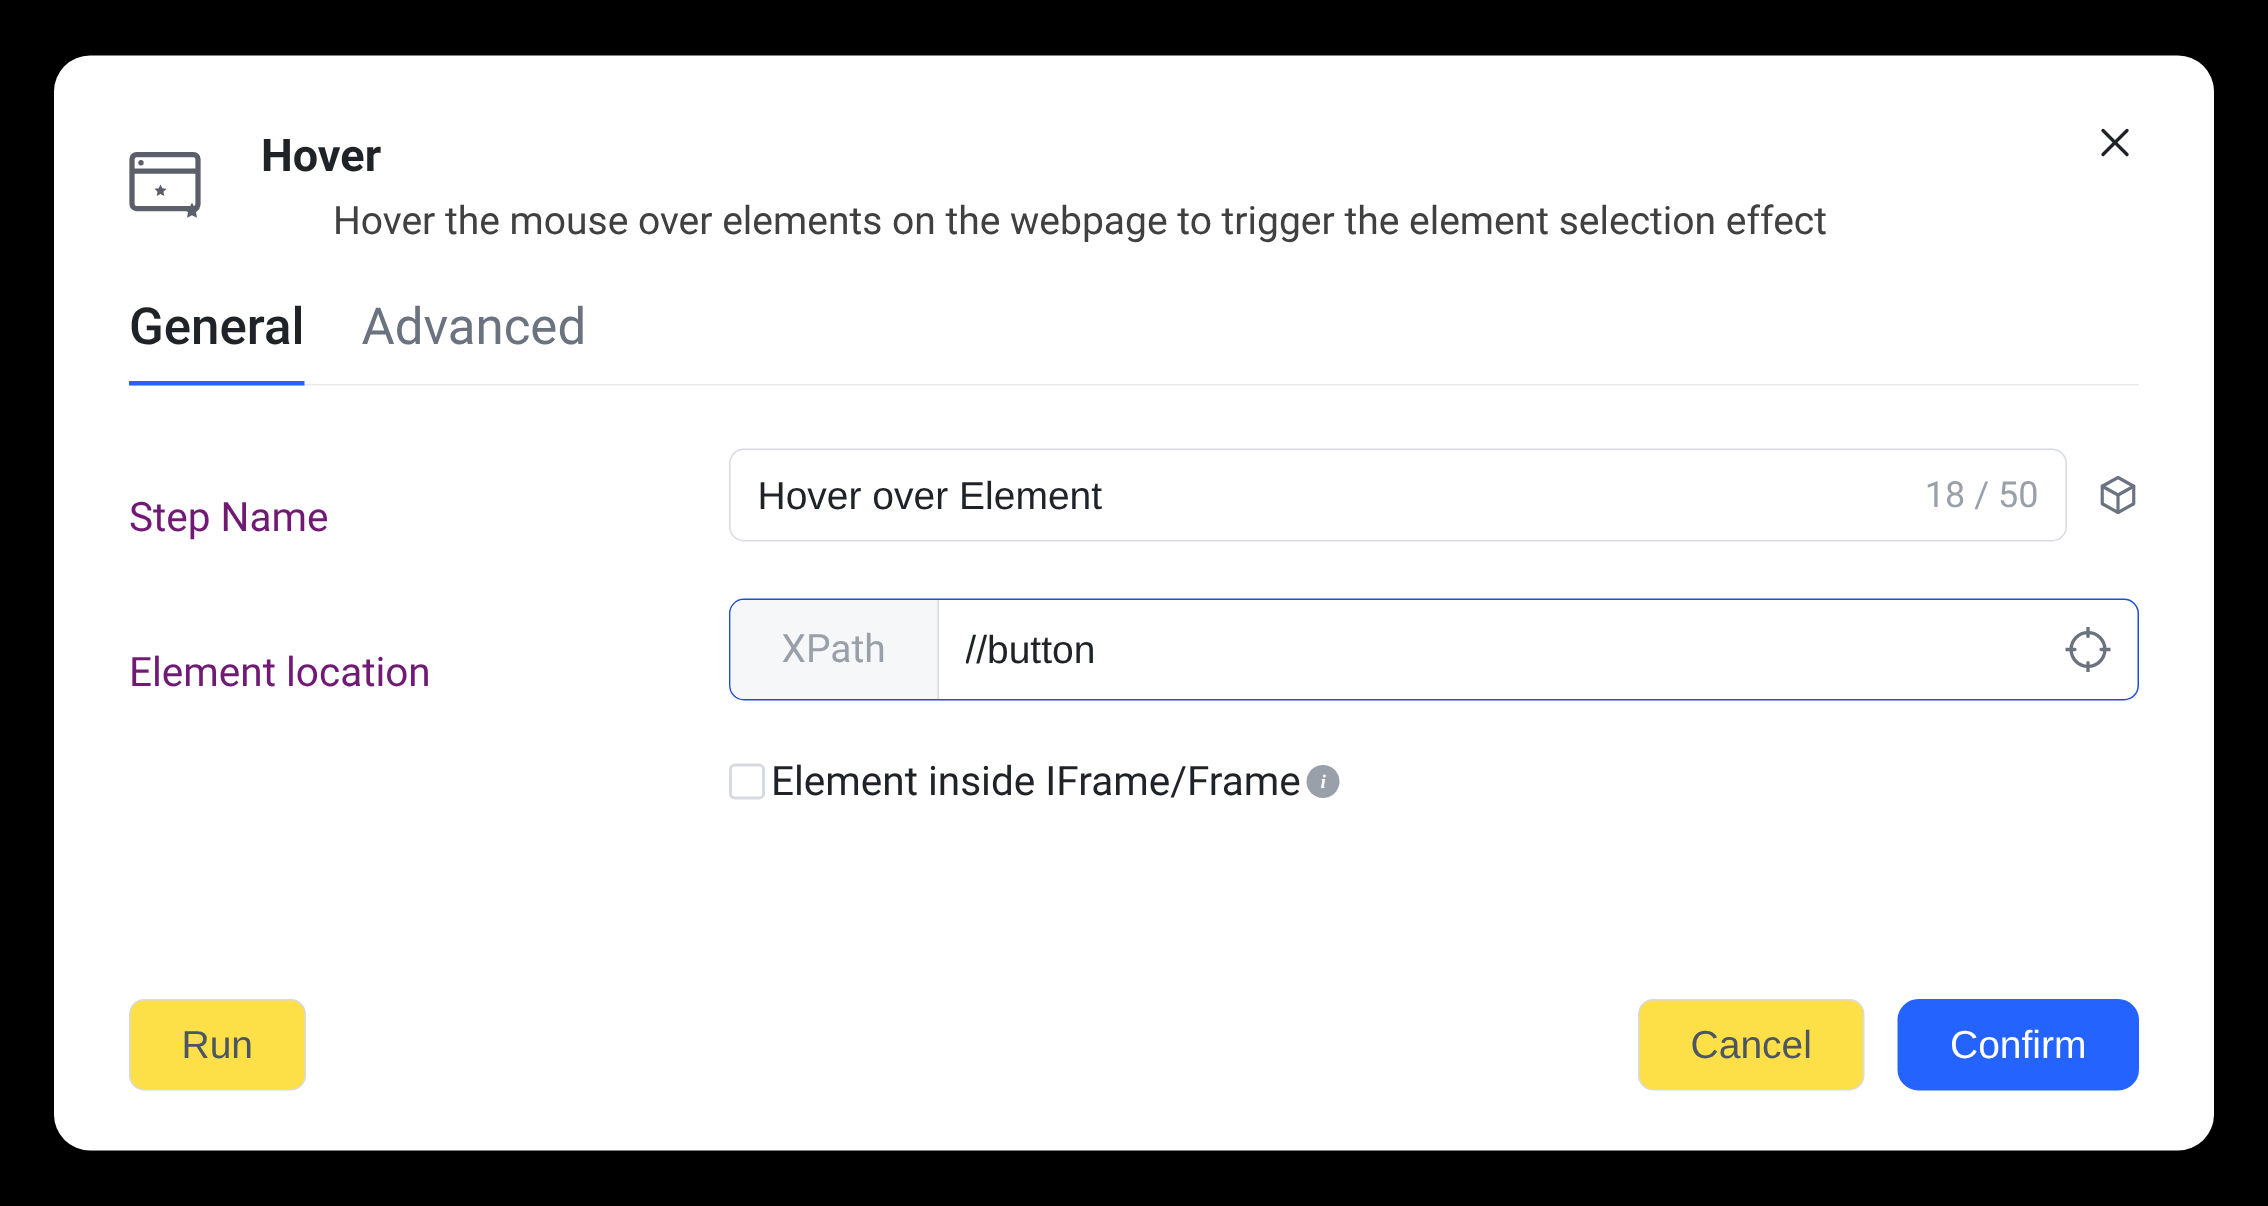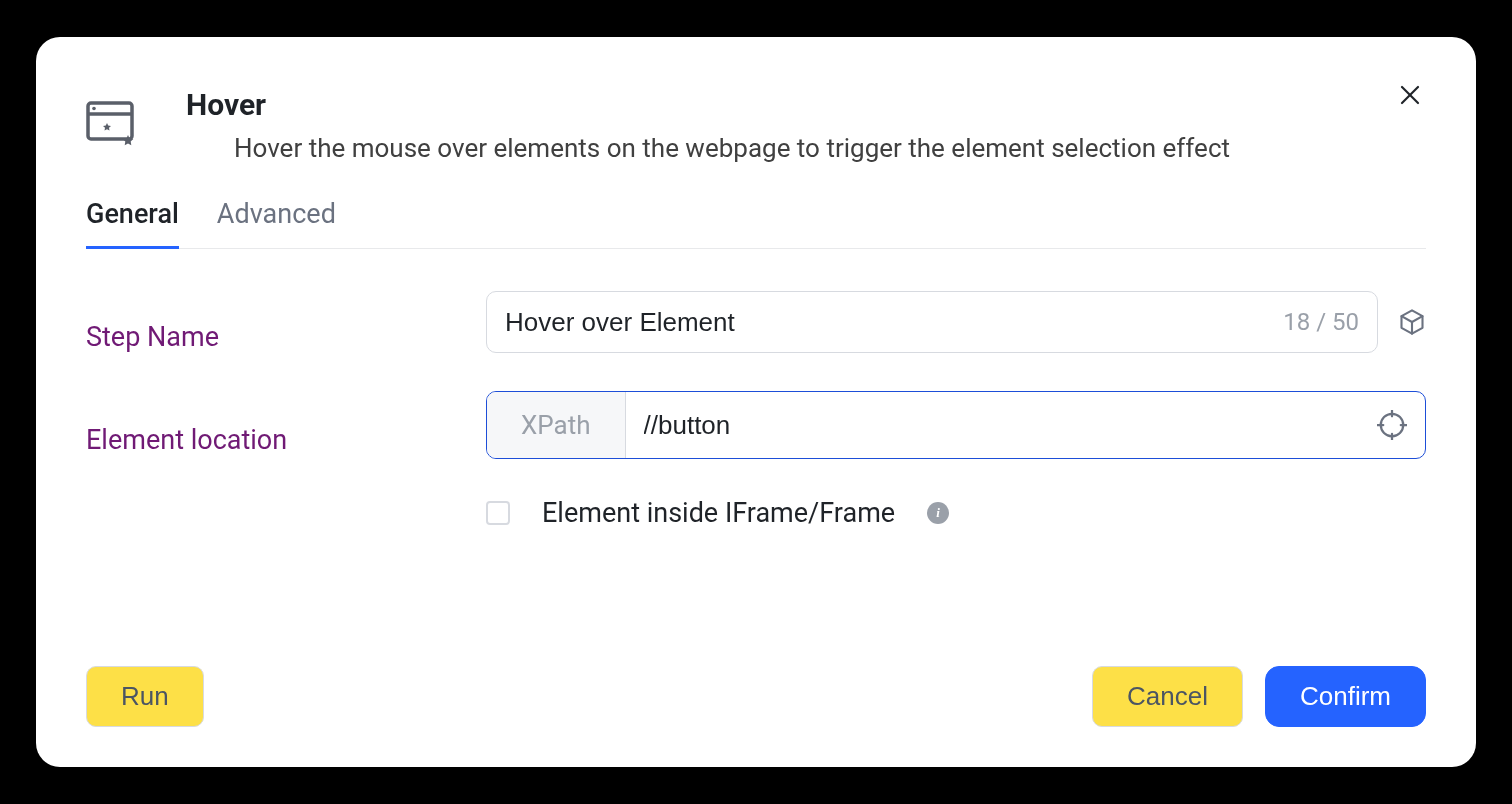--- a/index.html
+++ b/index.html
@@ -22,21 +22,21 @@
       width: 1440px;
       height: 730px;
       padding: 50px 50px 40px 50px;
       position: relative;
       display: flex;
       flex-direction: column;
     }
     .header-row {
       display: flex;
       align-items: flex-start;
-      gap: 44px;
+      gap: 32px;
       margin-bottom: 32px;
     }
     .header-icon {
       width: 56px;
       height: 56px;
       flex-shrink: 0;
       margin-top: 10px;
     }
     .header-text {
       flex: 1;
@@ -64,21 +64,21 @@
       align-items: center;
       justify-content: center;
     }
     .tabs {
       display: flex;
       gap: 38px;
       border-bottom: 1px solid #e8e9eb;
       margin-bottom: 42px;
     }
     .tab {
-      font-size: 27px;
+      font-size: 34px;
       color: #6b7280;
       padding-bottom: 18px;
       cursor: pointer;
       position: relative;
     }
     .tab.active {
       color: #1f2328;
       font-weight: 500;
     }
     .tab.active::after {
@@ -170,21 +170,21 @@
       width: 30px;
       height: 30px;
       margin-right: 18px;
       align-self: center;
       cursor: pointer;
     }
     .checkbox-row {
       display: flex;
       align-items: center;
       margin-left: 400px;
-      gap: 32px;
+      gap: 4px;
     }
     .checkbox {
       width: 24px;
       height: 24px;
       border: 2px solid #d7dae0;
       border-radius: 4px;
       cursor: pointer;
       flex-shrink: 0;
     }
     .checkbox-label {

